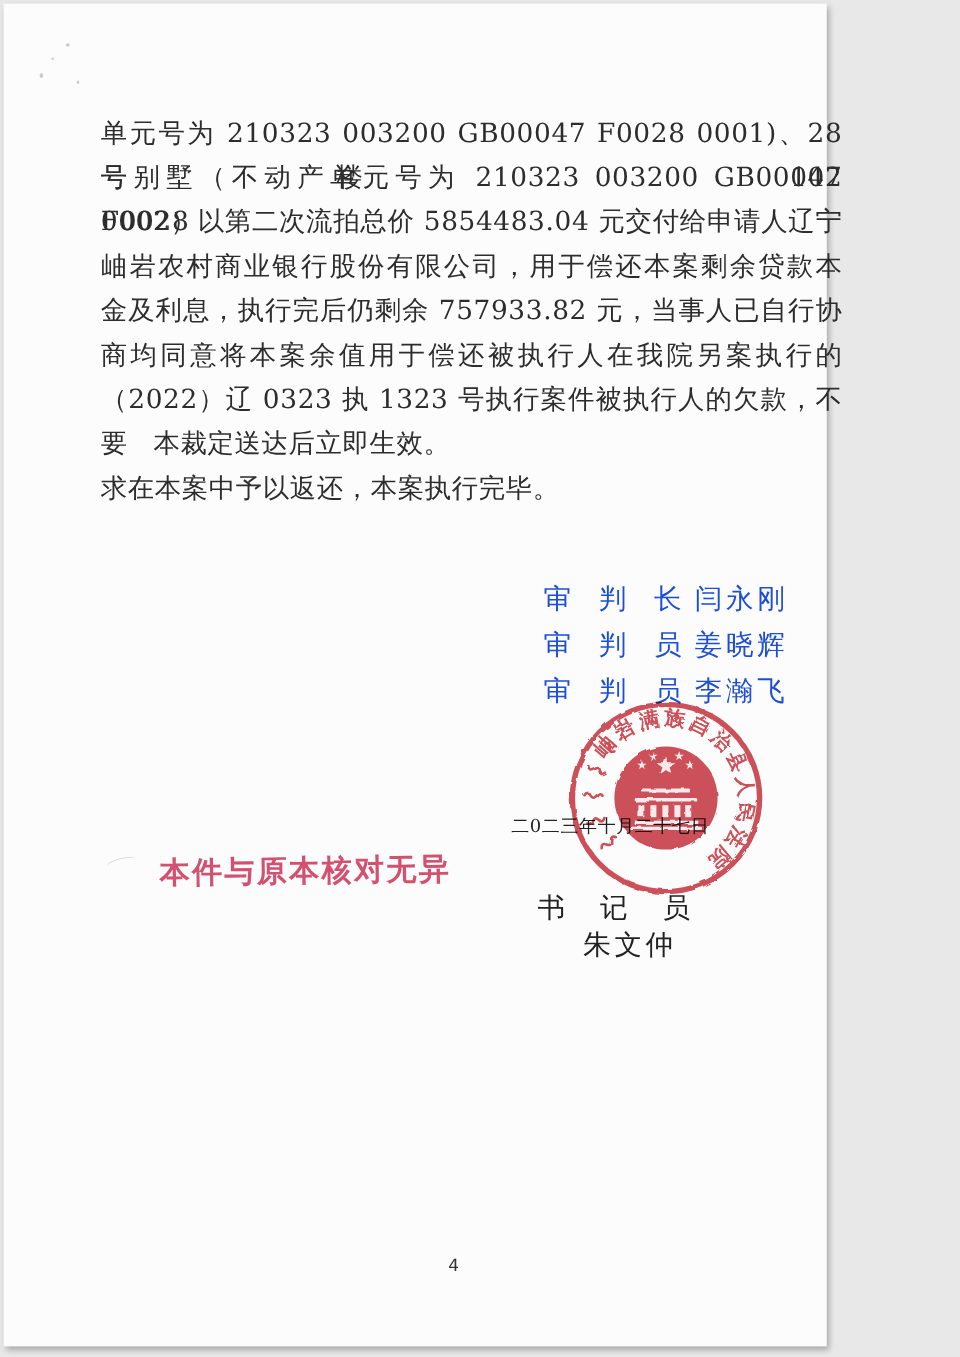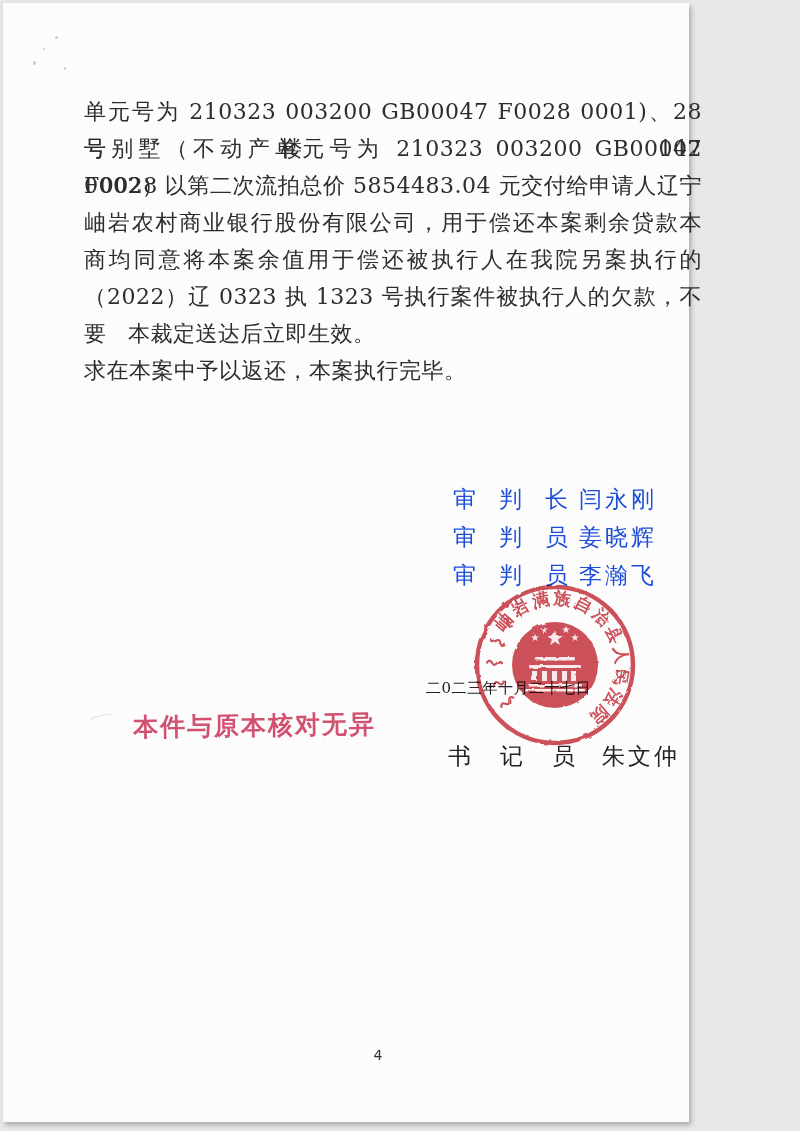--- a/index.html
+++ b/index.html
@@ -30,21 +30,21 @@
   .sigrow{display:flex;align-items:center;height:38px;font-size:23px;}
   .sigrole{letter-spacing:0px;white-space:pre;}
   .signame{margin-left:11px;letter-spacing:3px;white-space:pre;}
   
   .dateline{
     position:absolute;left:423px;top:676px;
     font-size:15px;color:#222;letter-spacing:0.5px;white-space:pre;z-index:2;
   }
   .clerkrow{
     position:absolute;left:445px;top:738px;
-    display:flex;align-items:center;font-size:23px;color:#222;z-index:2;
+    display:flex;align-items:center;font-size:23px;color:#222;z-index:2;flex-direction:column;
   }
   .clerkrow .sigrole{letter-spacing:3px;}
   .clerkrow .signame{margin-left:24px;}
   
   .verify-stamp{
     position:absolute;left:130px;top:706px;
     font-family:"Liberation Sans", sans-serif;
     font-weight:700;font-size:25px;letter-spacing:2px;
     transform:rotate(-0.8deg);
     opacity:0.92;white-space:nowrap;z-index:3;
@@ -78,20 +78,21 @@
   <div class="speck" style="left:40px;top:45px;width:2px;height:2px;"></div>
   <div class="speck" style="left:30px;top:58px;width:3px;height:4px;"></div>
   <div class="speck" style="left:61px;top:64px;width:2px;height:3px;"></div>
   <div class="pencil-mark"></div>
 
   <div class="bodytext">
     <div class="bodyline jline">单元号为 210323 003200 GB00047 F0028 0001)、28 号楼 102</div>
     <div class="bodyline jline">号别墅（不动产单元号为 210323 003200 GB00047 F0028</div>
     <div class="bodyline jline">0002）以第二次流拍总价 5854483.04 元交付给申请人辽宁</div>
     <div class="bodyline jline">岫岩农村商业银行股份有限公司，用于偿还本案剩余贷款本</div>
+    <div class="bodyline jline">金及利息，执行完后仍剩余 757933.82 元，当事人已自行协</div>
     <div class="bodyline jline">商均同意将本案余值用于偿还被执行人在我院另案执行的</div>
     <div class="bodyline jline">（2022）辽 0323 执 1323 号执行案件被执行人的欠款，不要</div>
     <div class="bodyline indent">本裁定送达后立即生效。</div>
     <div class="bodyline">求在本案中予以返还，本案执行完毕。</div>
   </div>
 
   <div class="sigblock">
     <div class="sigrow">
       <span class="sigrole">审　判　长</span>
       <span class="signame">闫永刚</span>

